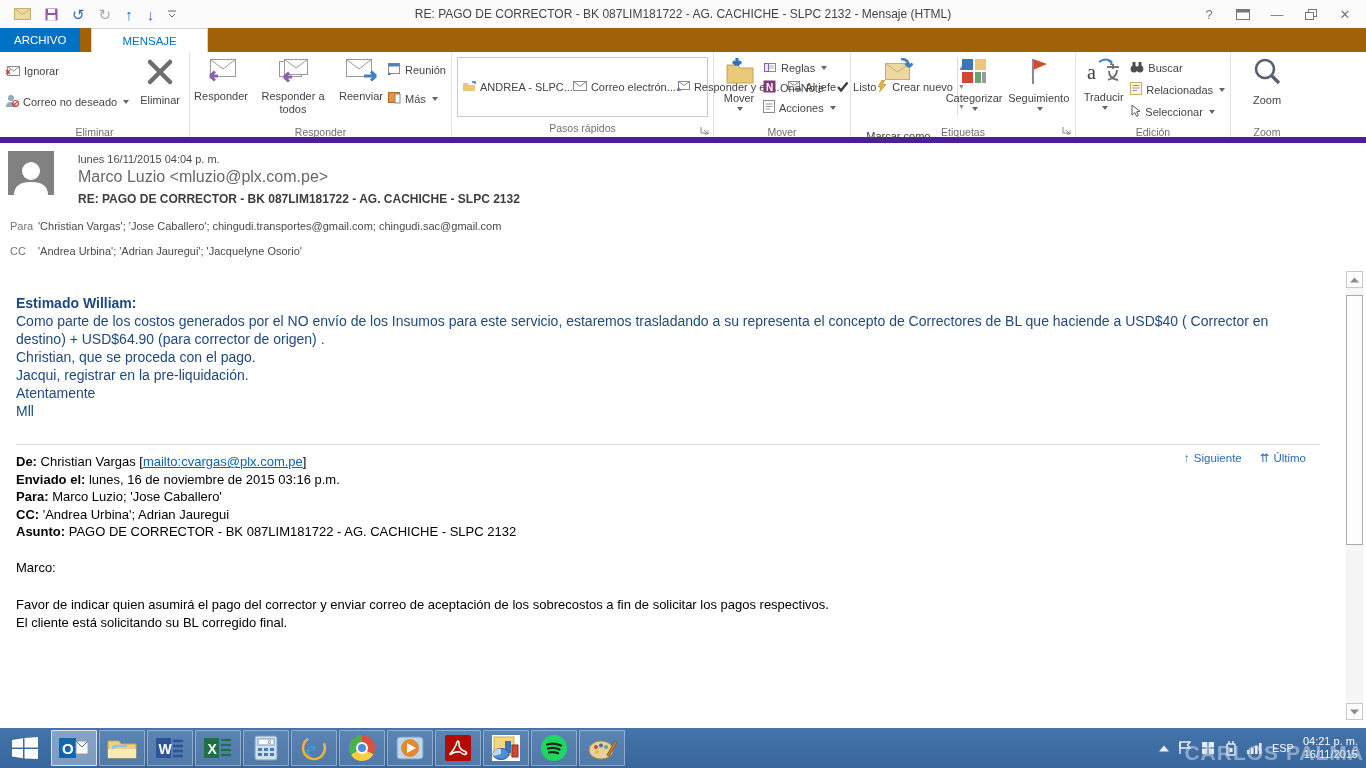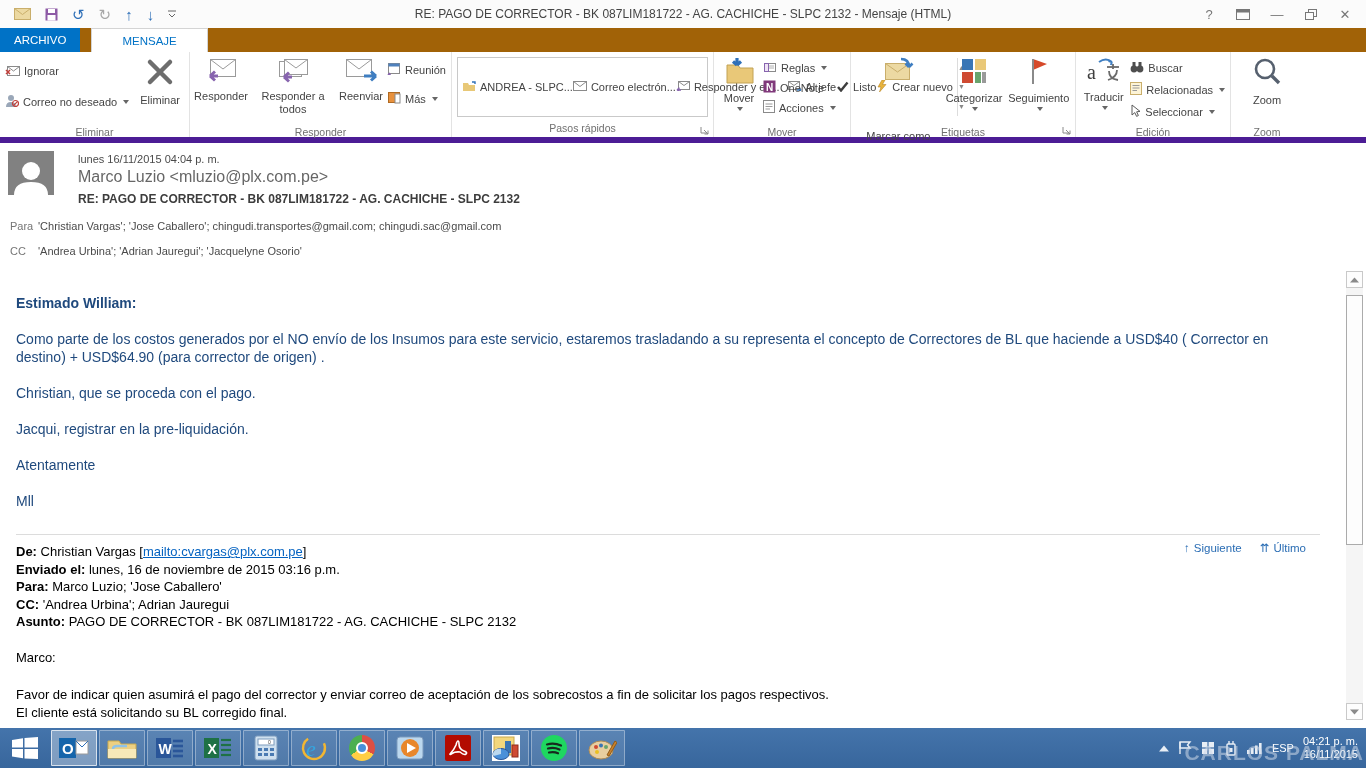--- a/index.html
+++ b/index.html
@@ -47,21 +47,21 @@
   .hdate { font-size:11px; color:#4a4a4a; padding-top:2px; }
   .hsender { font-size:16px; color:#666; margin-top:3px; }
   .hsubject { font-size:12px; font-weight:bold; color:#3d3d3d; margin-top:6px; }
   .addr-row { display:flex; font-size:11px; margin-top:12px; }
   .addr-label { width:28px; color:#757575; flex:0 0 auto; }
   .addr-val { color:#4a4a4a; }
 
   
   .msgbody { flex:1; background:#fff; position:relative; overflow:hidden; }
   .bodyinner { position:absolute; left:16px; right:46px; top:0; bottom:0; font-size:14px; color:#1f497d; }
-  .bodyinner p { margin:18px 0; line-height:18px; }
+  .bodyinner p { margin:0 0; line-height:18px; }
   .greeting { font-weight:bold; }
   .quoted { border-top:1px solid #dcdcdc; margin-top:24px; padding-top:8px; position:relative; color:#000; font-size:13px; }
   .quoted .qline { line-height:17.5px; }
   .quoted b { font-weight:bold; }
   .qlink { color:#0563c1; text-decoration:underline; }
   .qpara { margin-top:18px; line-height:18px; }
   .readnav { position:absolute; top:6px; right:14px; font-size:11.5px; color:#2a6db4; display:flex; gap:18px; }
   .readnav span.navitem { display:flex; gap:4px; align-items:center; }
 
   

